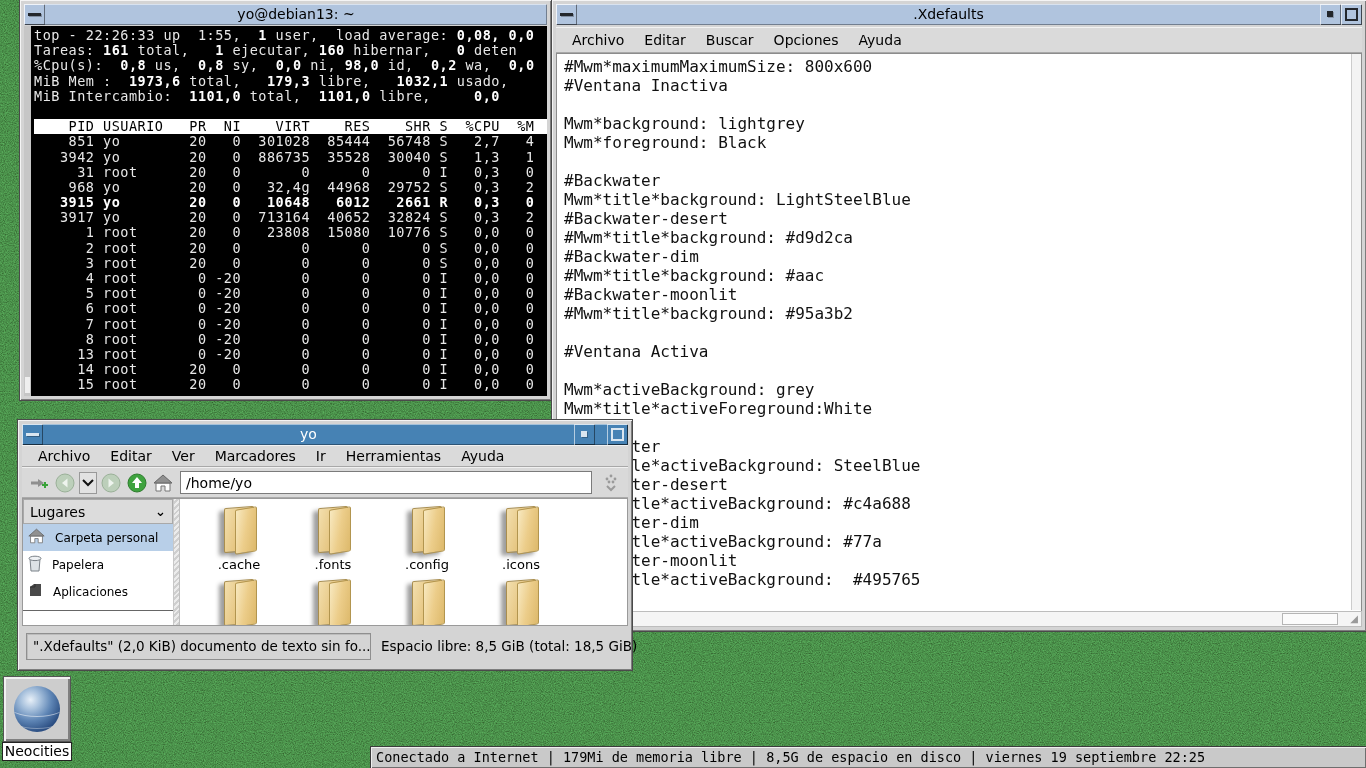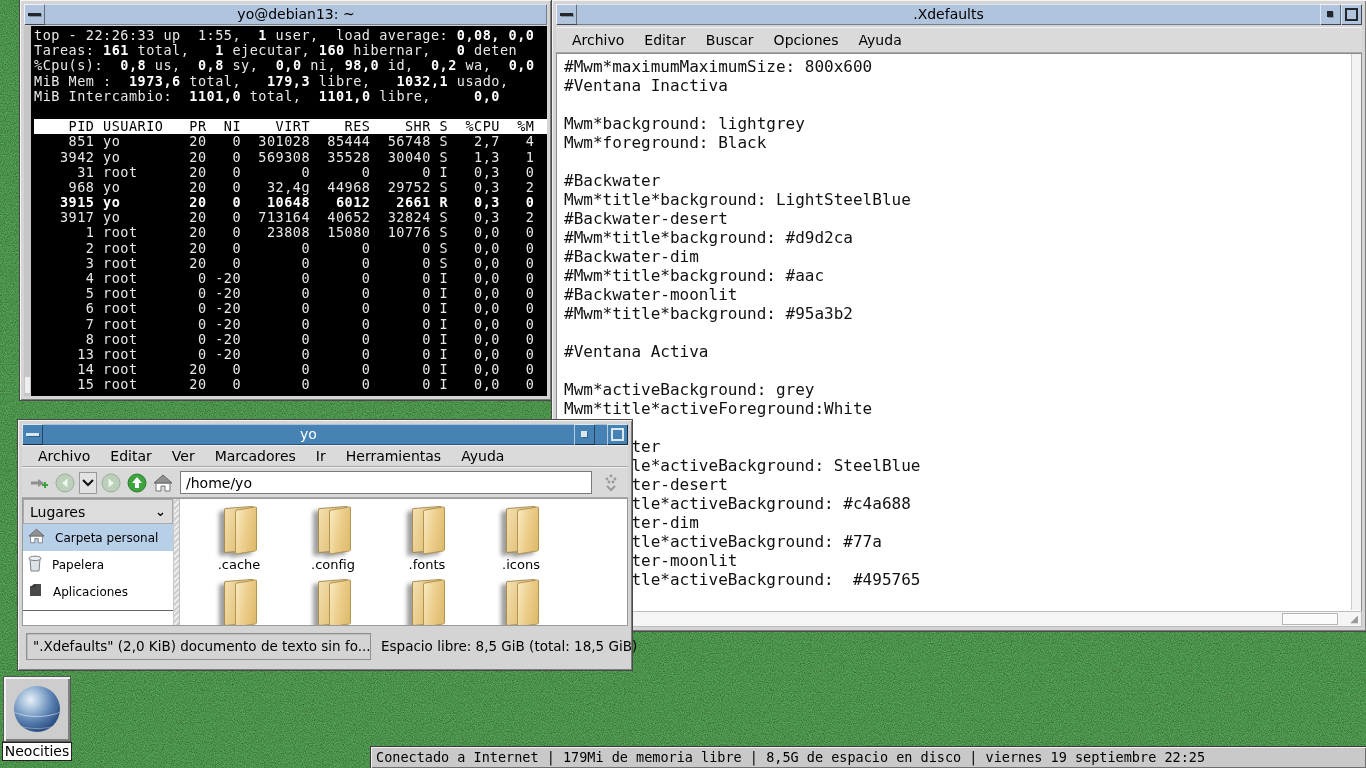--- a/index.html
+++ b/index.html
@@ -191,21 +191,21 @@
     </div>
     <div class="term-text">
         <div class="t-line"><span>top - 22:26:33 up  1:55,  </span><span class="tbold">1</span><span> user,  load average: </span><span class="tbold">0,08, 0,0</span></div>
         <div class="t-line"><span>Tareas: </span><span class="tbold">161</span><span> total,   </span><span class="tbold">1</span><span> ejecutar, </span><span class="tbold">160</span><span> hibernar,   </span><span class="tbold">0</span><span> deten</span></div>
         <div class="t-line"><span>%Cpu(s):  </span><span class="tbold">0,8</span><span> us,  </span><span class="tbold">0,8</span><span> sy,  </span><span class="tbold">0,0</span><span> ni, </span><span class="tbold">98,0</span><span> id,  </span><span class="tbold">0,2</span><span> wa,  </span><span class="tbold">0,0</span></div>
         <div class="t-line"><span>MiB Mem :  </span><span class="tbold">1973,6</span><span> total,   </span><span class="tbold">179,3</span><span> libre,   </span><span class="tbold">1032,1</span><span> usado,</span></div>
         <div class="t-line"><span>MiB Intercambio:  </span><span class="tbold">1101,0</span><span> total,  </span><span class="tbold">1101,0</span><span> libre,     </span><span class="tbold">0,0</span></div>
         <div class="t-line"> </div>
         <div class="t-line"><span class="t-header">    PID USUARIO   PR  NI    VIRT    RES    SHR S  %CPU  %M</span></div>
         <div class="t-line">    851 yo        20   0  301028  85444  56748 S   2,7   4</div>
-        <div class="t-line">   3942 yo        20   0  569308  35528  30040 S   1,3   1</div>
+        <div class="t-line">   3942 yo        20   0  886735  35528  30040 S   1,3   1</div>
         <div class="t-line">     31 root      20   0       0      0      0 I   0,3   0</div>
         <div class="t-line">    968 yo        20   0   32,4g  44968  29752 S   0,3   2</div>
         <div class="t-line tbold">   3915 yo        20   0   10648   6012   2661 R   0,3   0</div>
         <div class="t-line">   3917 yo        20   0  713164  40652  32824 S   0,3   2</div>
         <div class="t-line">      1 root      20   0   23808  15080  10776 S   0,0   0</div>
         <div class="t-line">      2 root      20   0       0      0      0 S   0,0   0</div>
         <div class="t-line">      3 root      20   0       0      0      0 S   0,0   0</div>
         <div class="t-line">      4 root       0 -20       0      0      0 I   0,0   0</div>
         <div class="t-line">      5 root       0 -20       0      0      0 I   0,0   0</div>
         <div class="t-line">      6 root       0 -20       0      0      0 I   0,0   0</div>
@@ -319,25 +319,25 @@
     </div>
     <div class="fm-splitter"></div>
     <div class="fm-icons">
       <div class="frow">
           <div class="fcell">
             <div class="folder"></div>
             <div class="flabel">.cache</div>
           </div>
           <div class="fcell">
             <div class="folder"></div>
+            <div class="flabel">.fonts</div>
+          </div>
+          <div class="fcell">
+            <div class="folder"></div>
             <div class="flabel">.config</div>
-          </div>
-          <div class="fcell">
-            <div class="folder"></div>
-            <div class="flabel">.fonts</div>
           </div>
           <div class="fcell">
             <div class="folder"></div>
             <div class="flabel">.icons</div>
           </div>
         </div>
       <div class="frow">
           <div class="fcell">
             <div class="folder"></div>
           </div>

